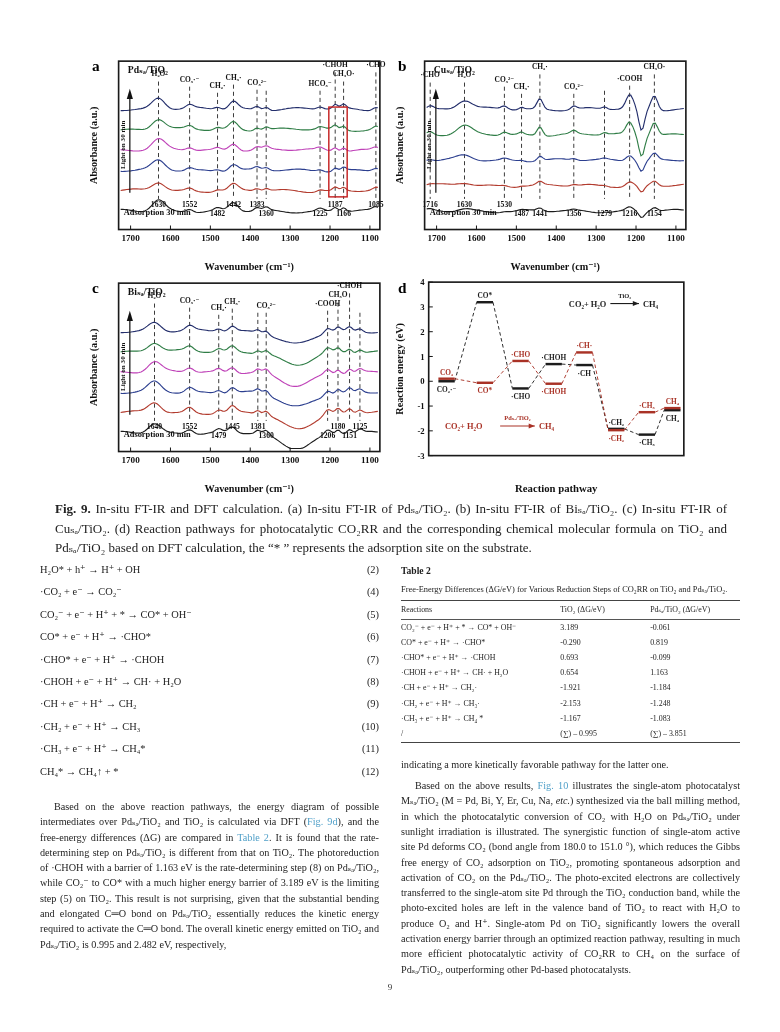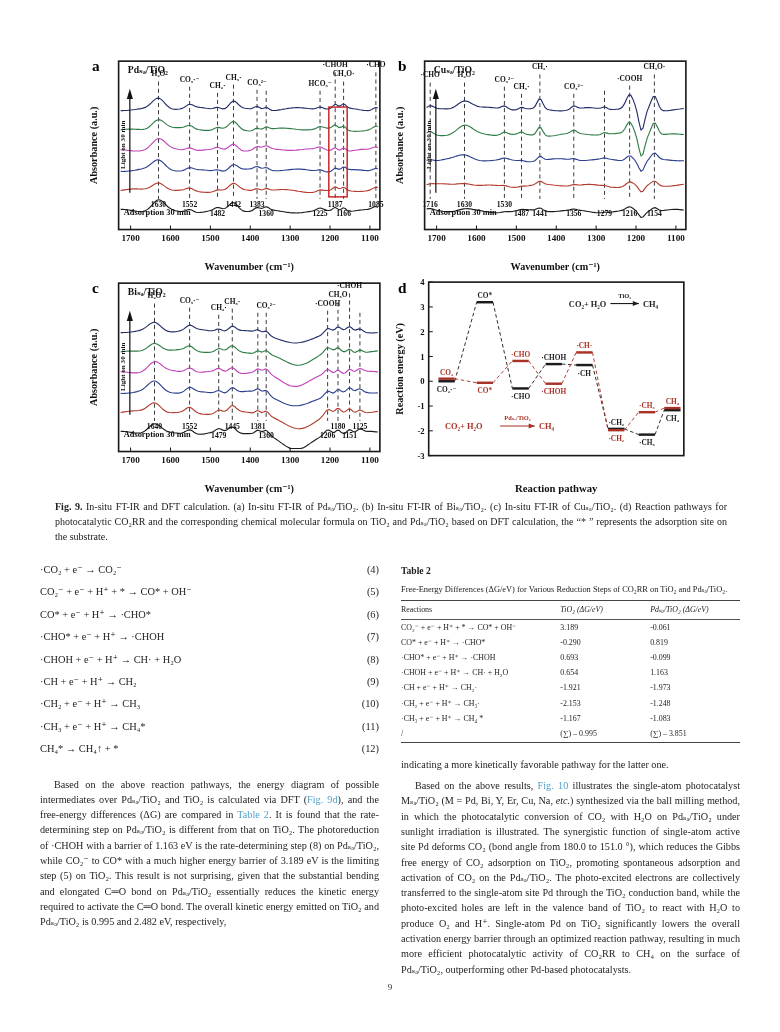--- a/index.html
+++ b/index.html
@@ -7,37 +7,37 @@
         font-family:"Liberation Serif","DejaVu Serif",serif;color:#1d1d1d;
         box-shadow:0 0 2px #bbb;overflow:hidden;}
   .header{position:absolute;top:28px;left:40px;right:40px;display:flex;
           justify-content:space-between;font-style:italic;font-size:8.6px;color:#2a2a2a;}
   .figure-block{position:absolute;top:54px;left:88px;width:604px;}
   .fig-grid{display:grid;grid-template-columns:1fr 1fr;column-gap:8px;row-gap:2px;}
   .panel{width:100%;}
   .panel svg{width:100%;display:block;}
   svg text{font-family:"Liberation Serif","DejaVu Serif",serif;}
   .figcaption{position:absolute;top:499px;left:55px;width:672px;margin:0;
-              font-size:10px;line-height:1.5;text-align:justify;color:#222;}
+              font-size:13px;line-height:1.5;text-align:justify;color:#222;}
   .columns{position:absolute;top:562px;left:40px;width:700px;display:flex;column-gap:22px;}
   .col{width:339px;font-size:10.2px;line-height:1.5;text-align:justify;}
   .equation-list{margin-bottom:13px;}
   .eq-row{display:flex;justify-content:space-between;align-items:baseline;height:22.4px;font-size:10.4px;}
   .para{margin:0 0 6px 0;}
   .indent{text-indent:14px;}
   .link{color:#4f9fc8;}
   .it{font-style:italic;}
   .table-title{font-weight:bold;font-size:9.6px;margin:2px 0 6px 0;}
   .table-caption{font-size:8.4px;line-height:1.5;margin-bottom:3px;text-align:justify;color:#222;}
   table{width:100%;border-collapse:collapse;font-size:7.9px;margin-bottom:14px;}
   thead tr{border-top:1.1px solid #444;border-bottom:0.7px solid #555;margin-left:22px;}
   th{font-weight:normal;text-align:left;padding:3px 0 3px 0;}
   tbody tr:last-child{border-bottom:1.1px solid #444;}
   td{padding:1.7px 0;}
-  .c-reaction{width:47%;} .c-val{width:26.5%;font-style:italic;}
+  .c-reaction{width:47%;} .c-val{width:26.5%;}
   .page-number{position:absolute;top:982px;left:0;right:0;text-align:center;font-size:9px;color:#333;}
 </style>
 </head>
 <body>
 
 <div class="page">
 
 
   <div class="figure-block">
     <div class="fig-grid">
@@ -305,20 +305,24 @@
         </div>
     </div>
   </div>
 
   <p class="figcaption"><b>Fig. 9.</b><span> In-situ FT-IR and DFT calculation. (a) In-situ FT-IR of Pdₛₐ/TiO₂. (b) In-situ FT-IR of Biₛₐ/TiO₂. (c) In-situ FT-IR of Cuₛₐ/TiO₂. (d) Reaction pathways for photocatalytic CO₂RR and the corresponding chemical molecular formula on TiO₂ and Pdₛₐ/TiO₂ based on DFT calculation, the “* ” represents the adsorption site on the substrate.</span></p>
 
   <div class="columns">
     <div class="col">
       <div class="equation-list" id="equations">
           <div class="eq-row">
+            <span>H₂O* + h⁺ → H⁺ + OH</span>
+            <span>(2)</span>
+          </div>
+          <div class="eq-row">
             <span>·CO₂ + e⁻ → CO₂⁻</span>
             <span>(4)</span>
           </div>
           <div class="eq-row">
             <span>CO₂⁻ + e⁻ + H⁺ + * → CO* + OH⁻</span>
             <span>(5)</span>
           </div>
           <div class="eq-row">
             <span>CO* + e⁻ + H⁺ → ·CHO*</span>
             <span>(6)</span>
@@ -380,21 +384,21 @@
                 <td>-0.099</td>
               </tr>
               <tr>
                 <td>·CHOH + e⁻ + H⁺ → CH· + H₂O</td>
                 <td>0.654</td>
                 <td>1.163</td>
               </tr>
               <tr>
                 <td>·CH + e⁻ + H⁺ → CH₂·</td>
                 <td>-1.921</td>
-                <td>-1.973</td>
+                <td>-1.184</td>
               </tr>
               <tr>
                 <td>·CH₂ + e⁻ + H⁺ → CH₃·</td>
                 <td>-2.153</td>
                 <td>-1.248</td>
               </tr>
               <tr>
                 <td>·CH₃ + e⁻ + H⁺ → CH₄ *</td>
                 <td>-1.167</td>
                 <td>-1.083</td>

